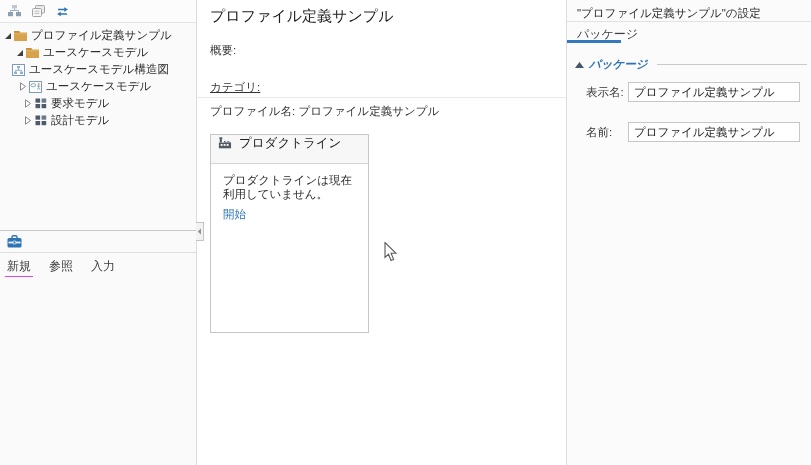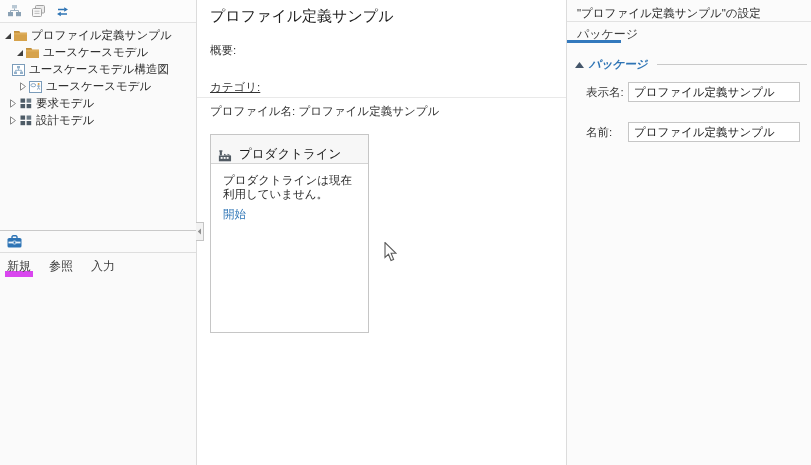--- a/index.html
+++ b/index.html
@@ -8,40 +8,40 @@
   .app { position:relative; width:811px; height:465px; display:flex; }
 
   
   .left { position:relative; width:197px; height:465px; background:#fafafa; border-right:1px solid #dcdcdc; flex:none; }
   .explorer-toolbar { height:23px; display:flex; align-items:center; gap:9px; padding-left:7px; background:#fcfcfc; border-bottom:1px solid #e3e3e3; }
   .tbtn { width:15px; height:15px; display:flex; align-items:center; justify-content:center; cursor:default; }
   .tree { padding-top:4px; }
   .tree-row { display:flex; align-items:center; height:17px; font-size:11.5px; white-space:nowrap; cursor:default; }
   .tree-row .exp { width:11px; height:10px; display:flex; align-items:center; justify-content:center; flex:none; }
   .tree-row .nicon { width:15px; height:13px; display:flex; align-items:center; justify-content:center; margin-right:3px; flex:none; }
-  .ind0{padding-left:2px;} .ind1{padding-left:7px;} .ind2{padding-left:14px;} .ind3{padding-left:17px;} .ind4{}
+  .ind0{padding-left:2px;} .ind1{padding-left:7px;margin-left:15px;} .ind2{padding-left:14px;} .ind3{padding-left:17px;} .ind4{}
 
   .splitter-handle { position:absolute; left:196px; top:222px; width:8px; height:19px; background:#f2f2f2; border:1px solid #c4c4c4; border-left:none; display:flex; align-items:center; justify-content:center; z-index:5; }
 
   .bottom-panel { position:absolute; left:0; top:230px; width:196px; bottom:0; background:#fafafa; border-top:1px solid #c9c9c9; }
   .tb-iconrow { height:22px; display:flex; align-items:center; padding-left:7px; border-bottom:1px solid #dedede; }
   .tb-tabs { display:flex; gap:14px; padding:5px 0 0 5px; height:24px; }
   .tb-tab { font-size:12px; color:#3c3c3c; padding:0 2px 4px 2px; position:relative; cursor:default; }
-  .tb-tab.active { border-bottom:6px solid #d946ef; }
+  .tb-tab.active { border-bottom:1px solid #d946ef; }
   .tb-empty { margin-top:114px; text-align:center; font-size:11.5px; color:#8c8c8c; }
 
   
   .center { position:relative; flex:1; background:#fff; }
   .c-title { position:absolute; left:13px; top:7px; font-size:15px; color:#1c1c1c; }
   .c-overview { position:absolute; left:13px; top:43px; font-size:11.5px; color:#333; }
   .c-category { position:absolute; left:13px; top:80px; font-size:11.5px; color:#333;text-decoration:underline; }
   .c-divider { position:absolute; left:0; right:0; top:97px; height:1px; background:#e9e9e9; }
   .c-profile { position:absolute; left:13px; top:104px; font-size:11.5px; color:#333; }
   .card { position:absolute; left:13px; top:134px; width:159px; height:199px; background:#fff; border:1px solid #c6c6c6; }
-  .card-header { height:29px; background:#f7f7f7; border-bottom:1px solid #d4d4d4; display:flex; align-items:flex-end; padding-left:7px; gap:6px; }
+  .card-header { height:29px; background:#f7f7f7; border-bottom:1px solid #d4d4d4; display:flex; align-items:flex-start; padding-left:7px; gap:6px; }
   .card-title { font-size:12.5px; color:#1e1e1e; }
   .card-body { padding:9px 10px 0 12px; }
   .card-msg { font-size:11.5px; line-height:14px; color:#2b2b2b; }
   .card-link { display:inline-block; margin-top:6px; font-size:11.5px; color:#2e75b6; cursor:pointer; }
 
   .cursor { position:absolute; left:384px; top:242px; z-index:9; }
 
   
   .right { position:relative; width:245px; height:465px; background:#fbfbfb; border-left:1px solid #dcdcdc; flex:none; }
   .r-title { position:absolute; left:10px; top:6px; font-size:11.5px; color:#2b2b2b; }

